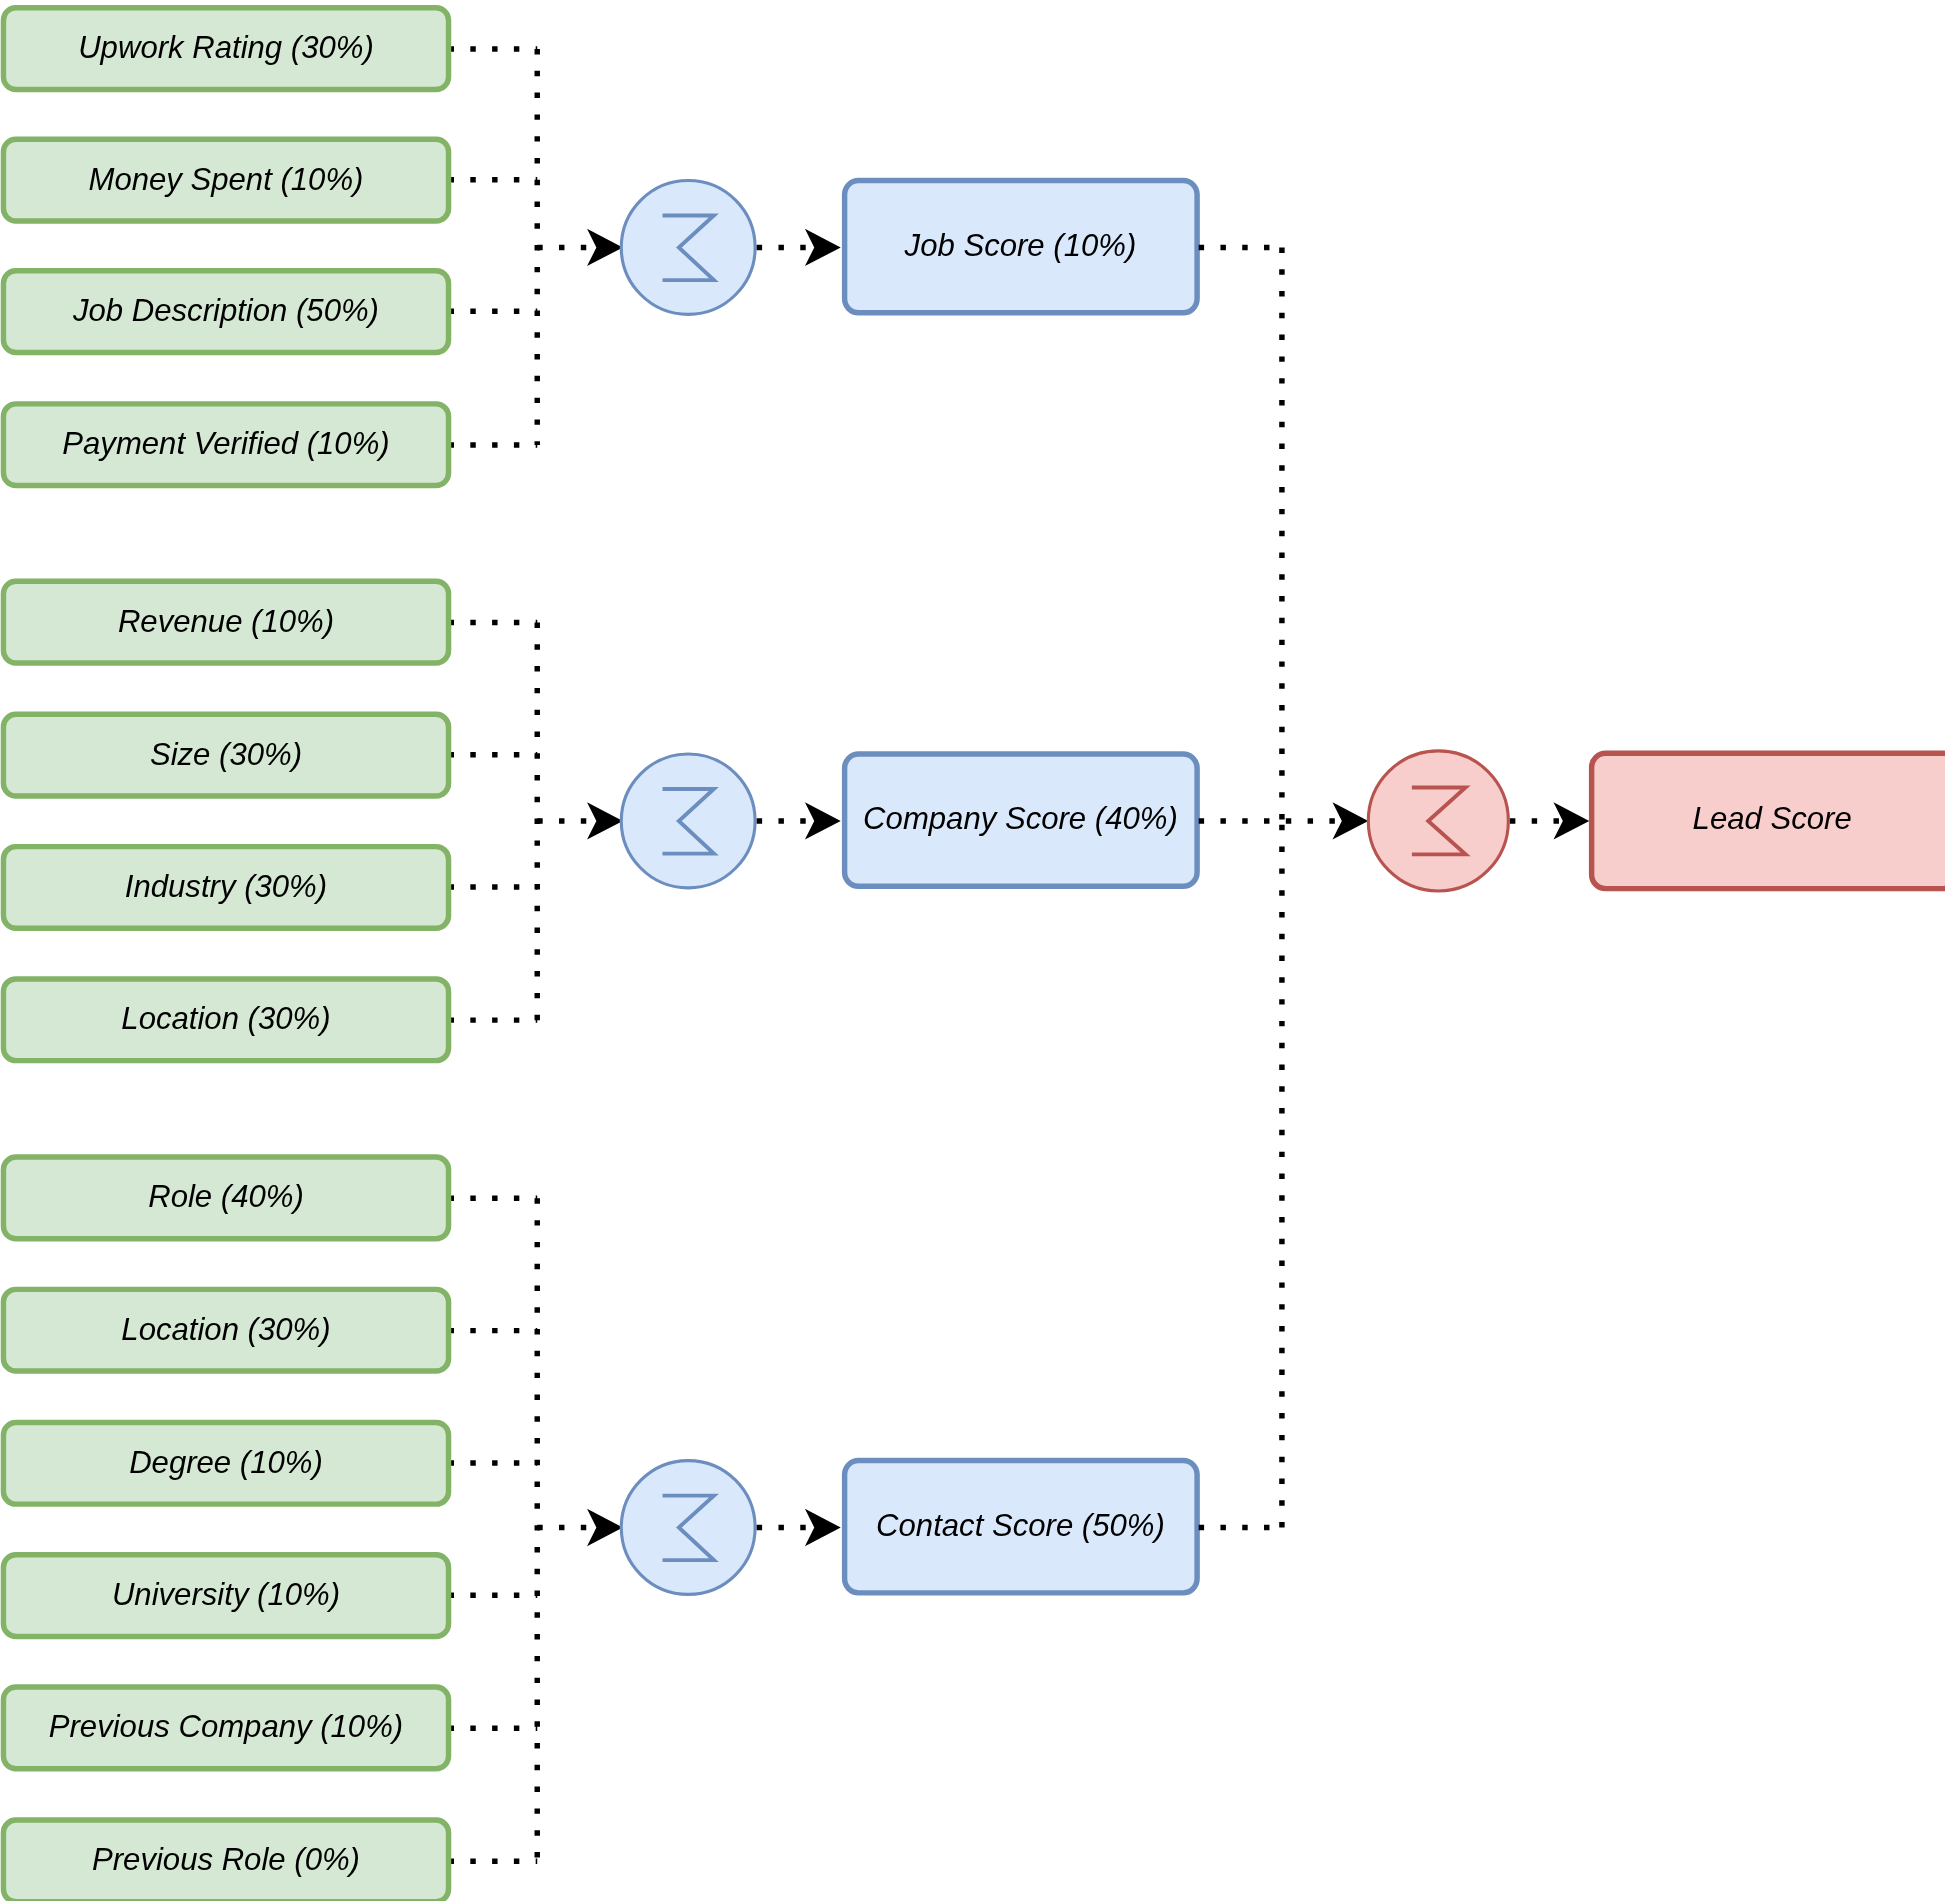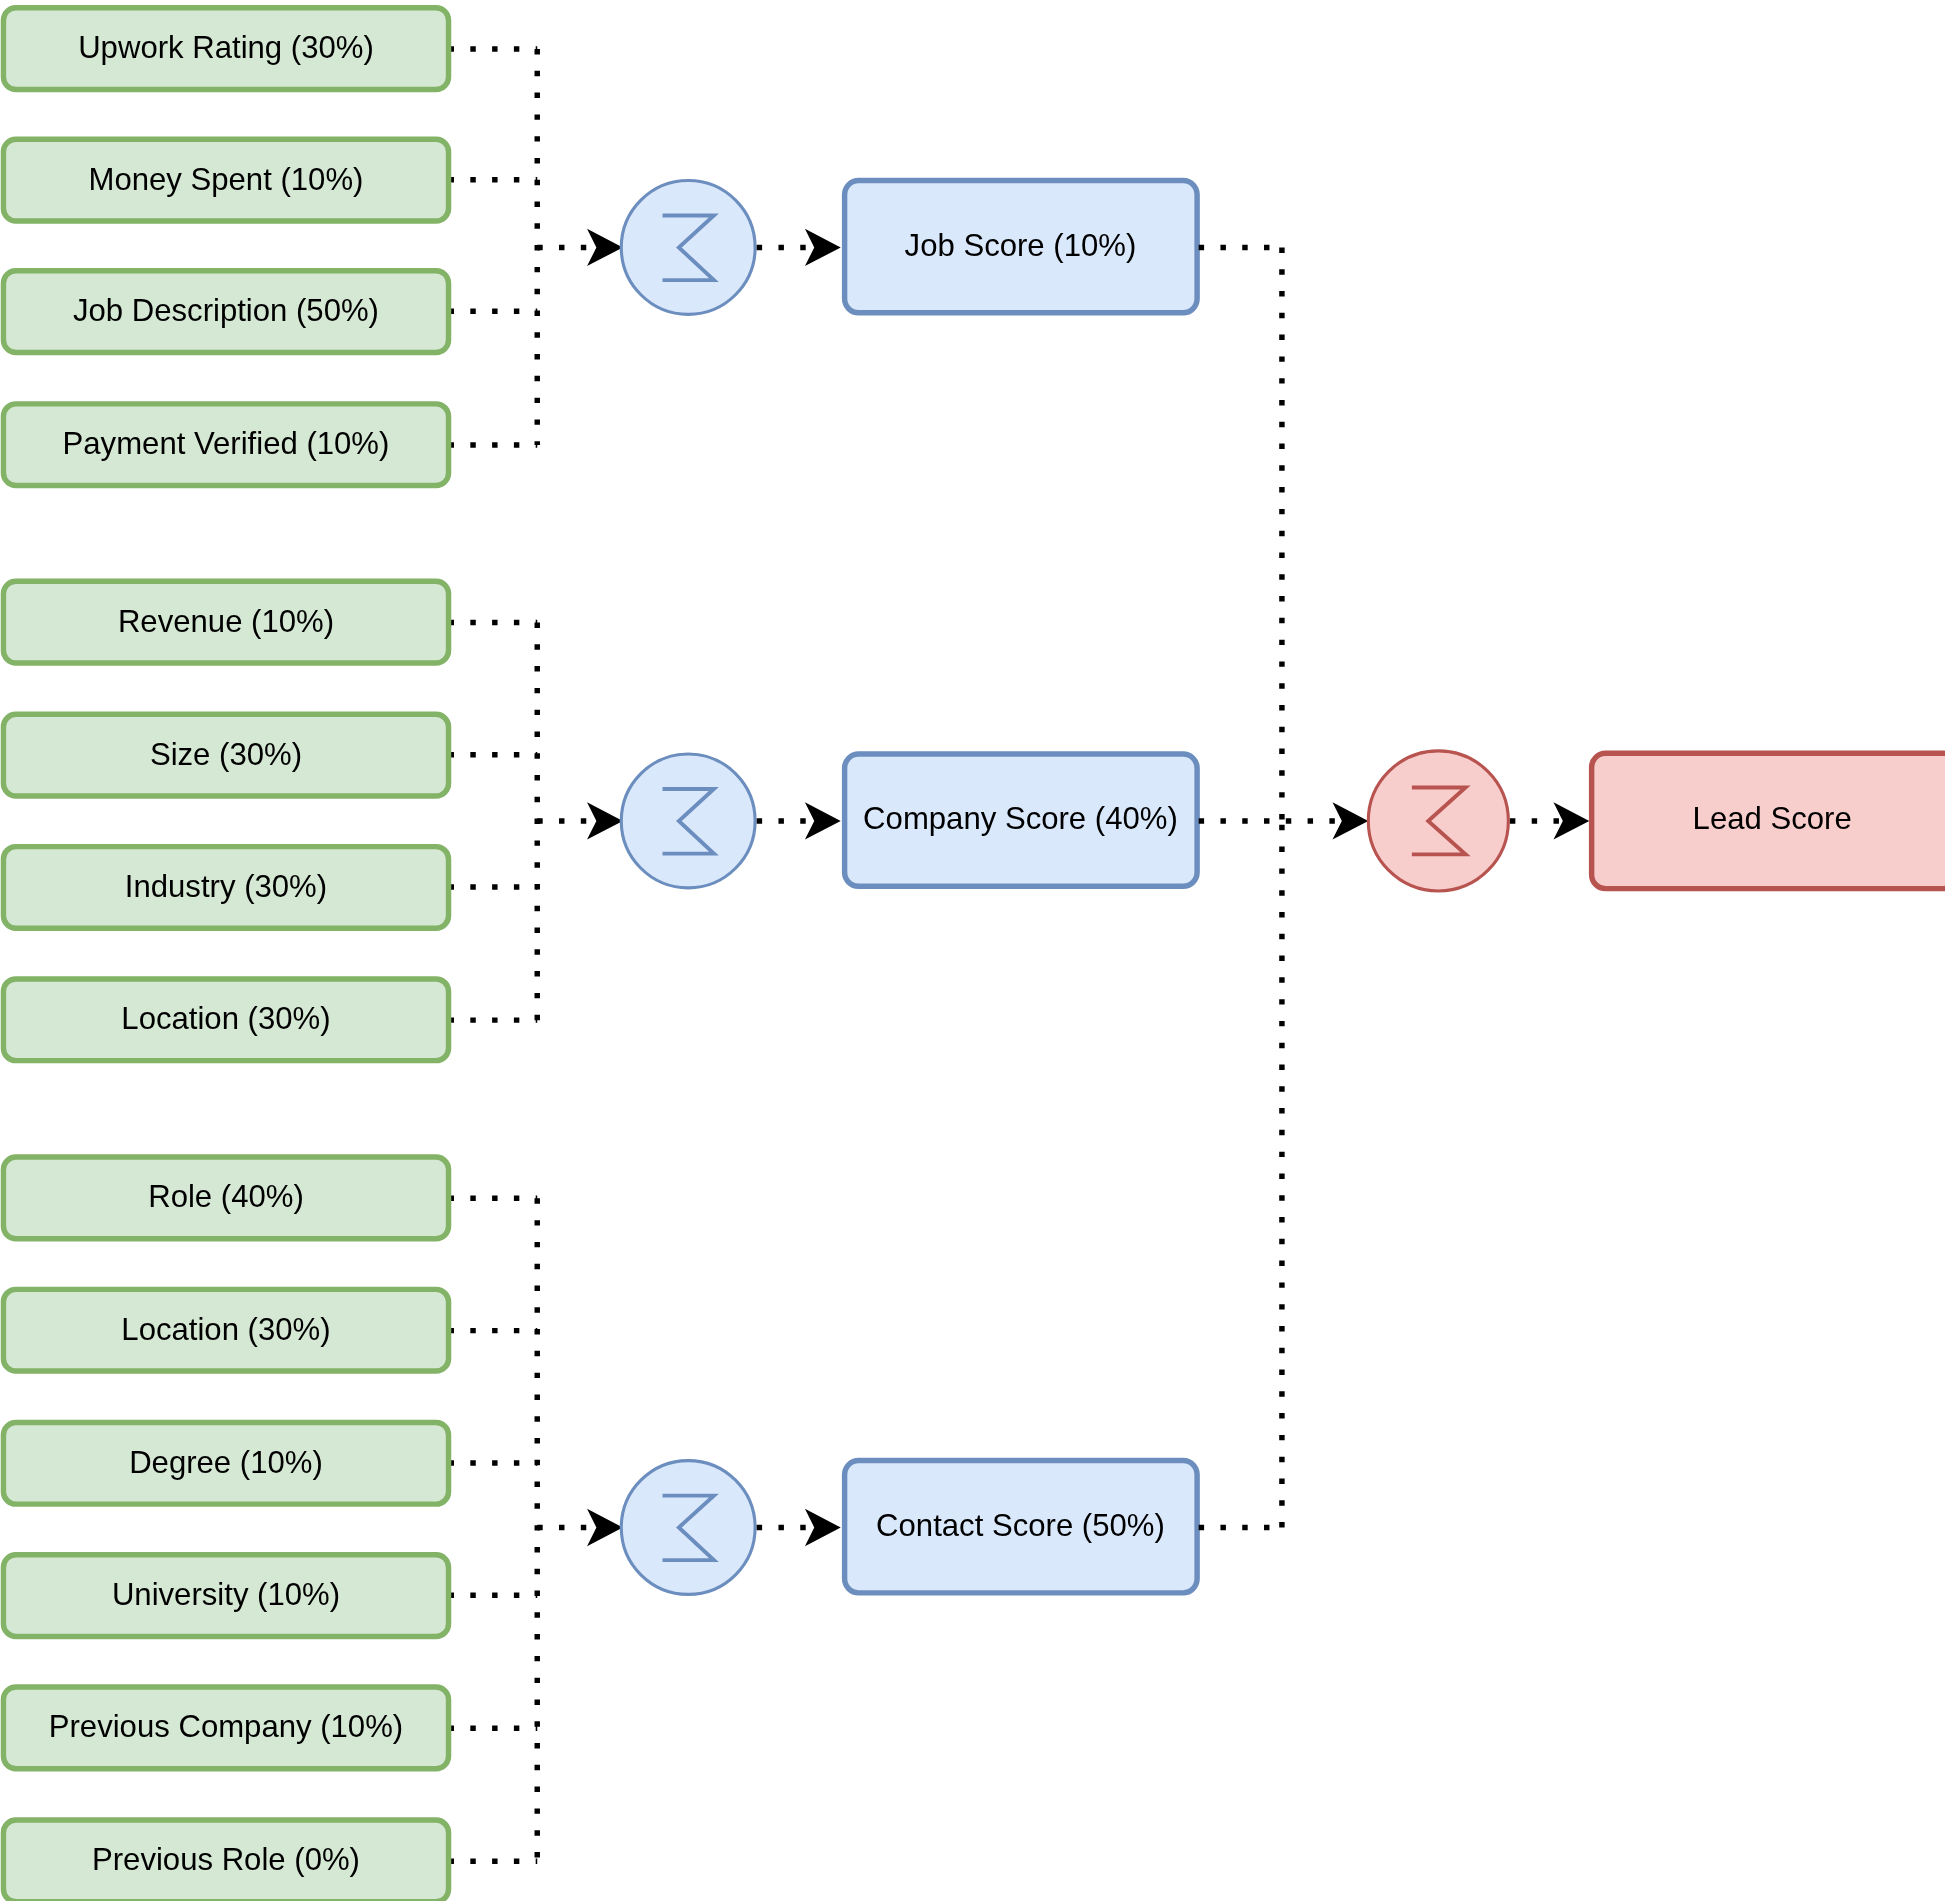--- a/index.html
+++ b/index.html
@@ -11,20 +11,21 @@
     width: 1946px;
     height: 1901px;
     font-family: "Liberation Sans", sans-serif;
     overflow: hidden;
   }
   #diagram-root {
     position: relative;
     width: 1946px;
     height: 1901px;
     background: #ffffff;
+    font-style: italic;
   }
   svg#flow {
     display: block;
     width: 1946px;
     height: 1901px;
   }
   .node-label {
     font-family: "Liberation Sans", sans-serif;
     font-size: 40px;
     fill: #000000;

